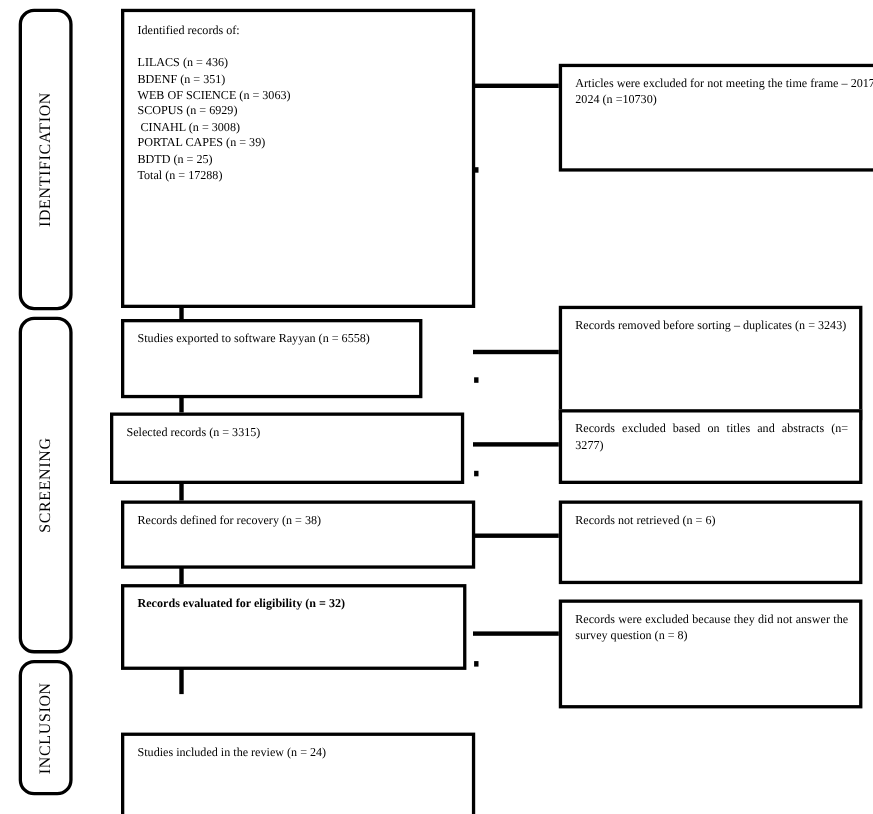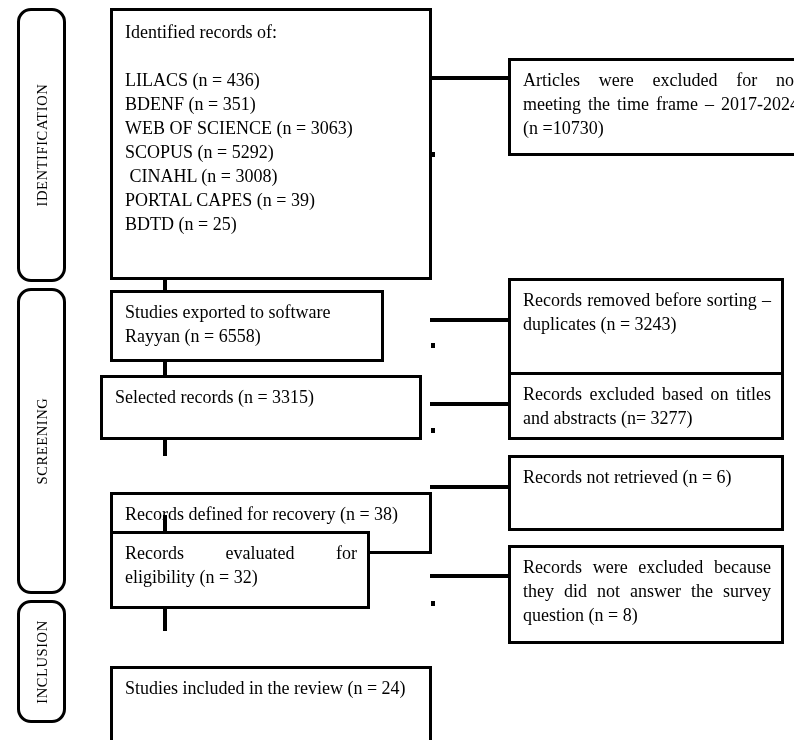--- a/index.html
+++ b/index.html
@@ -38,21 +38,21 @@
     font-family: "Liberation Serif", "DejaVu Serif", serif;
   }
 
   
   .flow-box {
     position: absolute;
     border: 3px solid #000000;
     background: #ffffff;
     box-sizing: border-box;
     padding: 8px 10px 6px 12px;
-    font-size: 18px;
+    font-size: 11px;
     line-height: 1.33;
   }
   .flow-box.justify {
     text-align: justify;
     text-align-last: left;
   }
   .flow-box .lines {
     display: block;
   }
   .flow-box .lines .ln {
@@ -95,24 +95,25 @@
     <span class="stage-text">INCLUSION</span>
   </div>
 
   <div class="flow-box" style="left:110px; top:8px; width:322px; height:272px; padding-top:10px;">
     <span class="lines">
       <span class="ln">Identified records of:</span>
       <span class="ln"> </span>
       <span class="ln">LILACS (n = 436)</span>
       <span class="ln">BDENF (n = 351)</span>
       <span class="ln">WEB OF SCIENCE (n = 3063)</span>
-      <span class="ln">SCOPUS (n = 5292)</span>
+      <span class="ln">SCOPUS (n = 6929)</span>
       <span class="ln"> CINAHL (n = 3008)</span>
       <span class="ln">PORTAL CAPES (n = 39)</span>
       <span class="ln">BDTD (n = 25)</span>
+      <span class="ln">Total (n = 17288)</span>
     </span>
   </div>
 
   <div class="conn-h" style="left:430px; top:76px; width:80px;"></div>
   <div class="artifact" style="left:431px; top:152px;"></div>
 
   <div class="flow-box justify" style="left:508px; top:58px; width:304px; height:98px;">
     <span>Articles were excluded for not meeting the time frame – 2017-2024 (n =10730)</span>
   </div>
 
@@ -137,33 +138,33 @@
 
   <div class="conn-h" style="left:430px; top:402px; width:80px;"></div>
   <div class="artifact" style="left:431px; top:428px;"></div>
 
   <div class="flow-box justify" style="left:508px; top:372px; width:276px; height:68px;">
     <span>Records excluded based on titles and abstracts (n= 3277)</span>
   </div>
 
   <div class="conn-v" style="left:163px; top:438px; height:18px;"></div>
 
-  <div class="flow-box" style="left:110px; top:455px; width:322px; height:62px;margin-top:37px;">
+  <div class="flow-box" style="left:110px; top:455px; width:322px; height:62px;">
     <span>Records defined for recovery (n = 38)</span>
   </div>
 
   <div class="conn-h" style="left:430px; top:485px; width:80px;"></div>
 
   <div class="flow-box" style="left:508px; top:455px; width:276px; height:76px;">
     <span>Records not retrieved (n = 6)</span>
   </div>
 
   <div class="conn-v" style="left:163px; top:515px; height:18px;"></div>
 
-  <div class="flow-box justify" style="left:110px; top:531px; width:260px; height:78px;">
+  <div class="flow-box justify" style="left:110px; top:531px; width:314px; height:78px;font-weight:bold;">
     <span>Records evaluated for eligibility (n = 32)</span>
   </div>
 
   <div class="conn-h" style="left:430px; top:574px; width:80px;"></div>
   <div class="artifact" style="left:431px; top:601px;"></div>
 
   <div class="flow-box justify" style="left:508px; top:531px; width:276px; height:99px;margin-top:14px;">
     <span>Records were excluded because they did not answer the survey question (n = 8)</span>
   </div>
 

